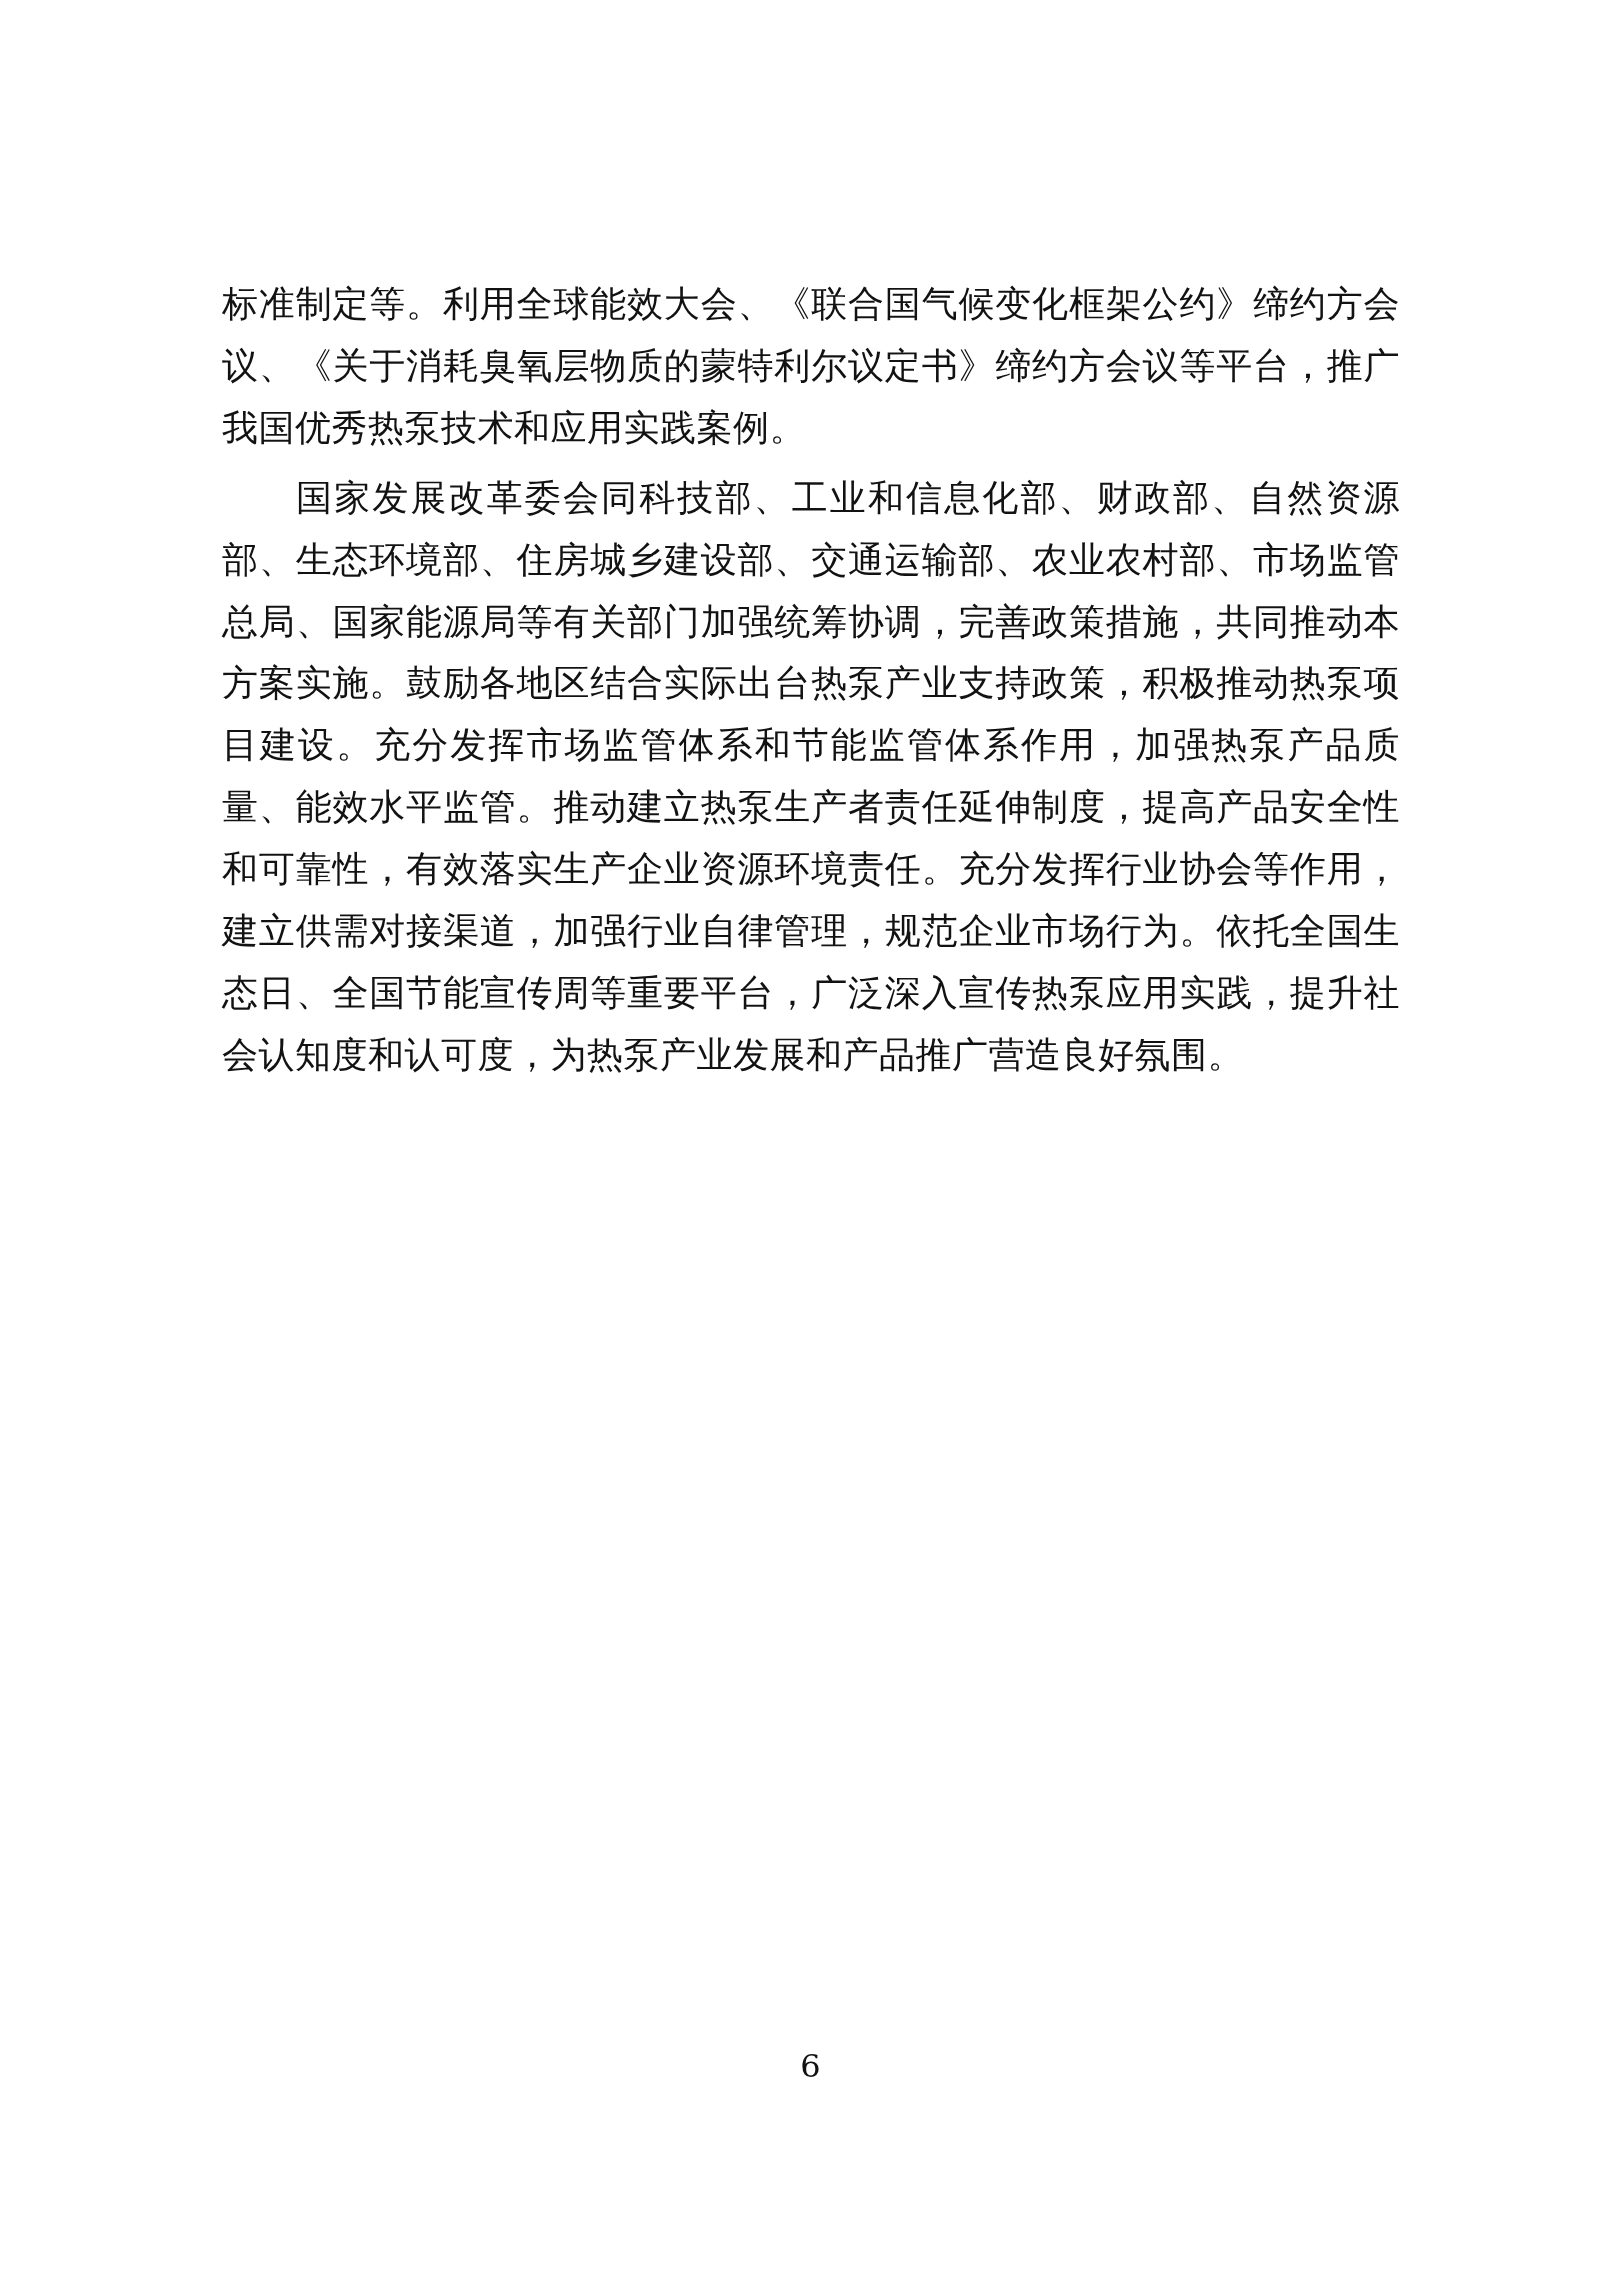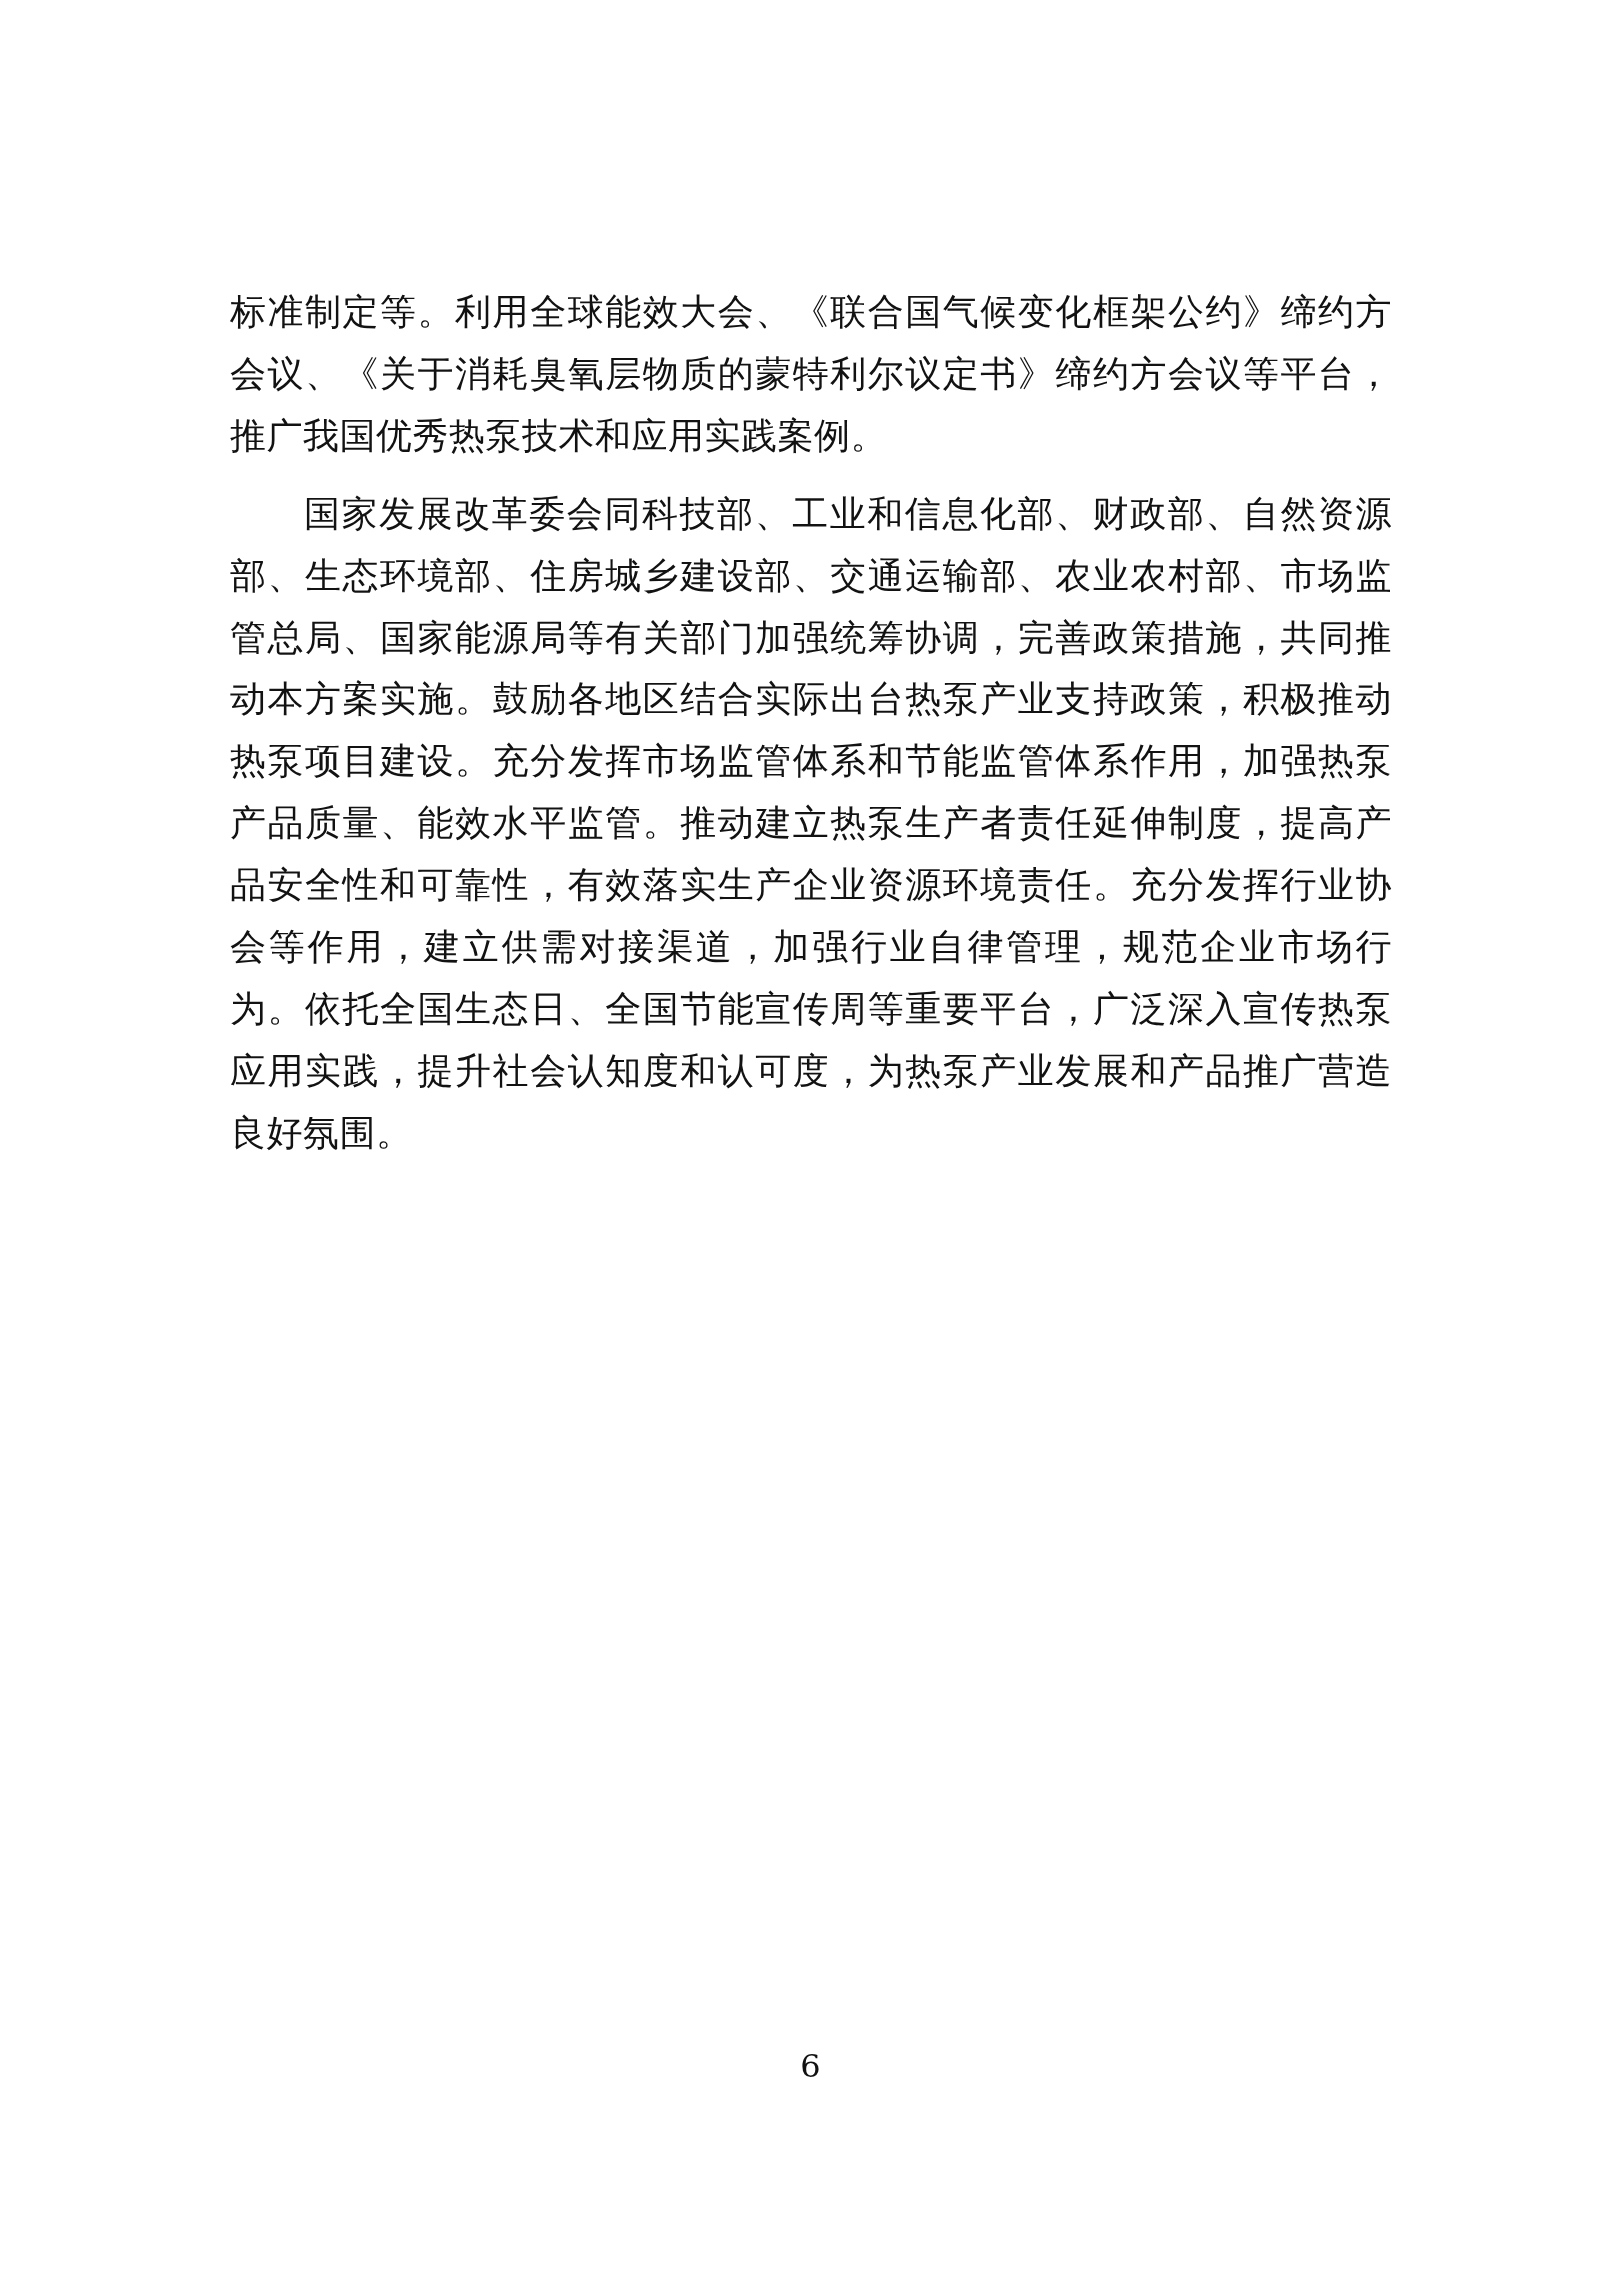--- a/index.html
+++ b/index.html
@@ -21,21 +21,21 @@
     width: 1621px;
     height: 2293px;
     background: #ffffff;
     box-sizing: border-box;
     padding: 265px 214px 0 214px;
   }
   .doc-body {
     width: 1194px;
   }
   p.para {
-    margin: 16px;
+    margin: 8px;
     font-size: 36px;
     line-height: 1.72;
     text-align: justify;
     text-justify: inter-ideograph;
     letter-spacing: 0.5px;
     color: #121212;
   }
   p.indent {
     text-indent: 74px;
   }

